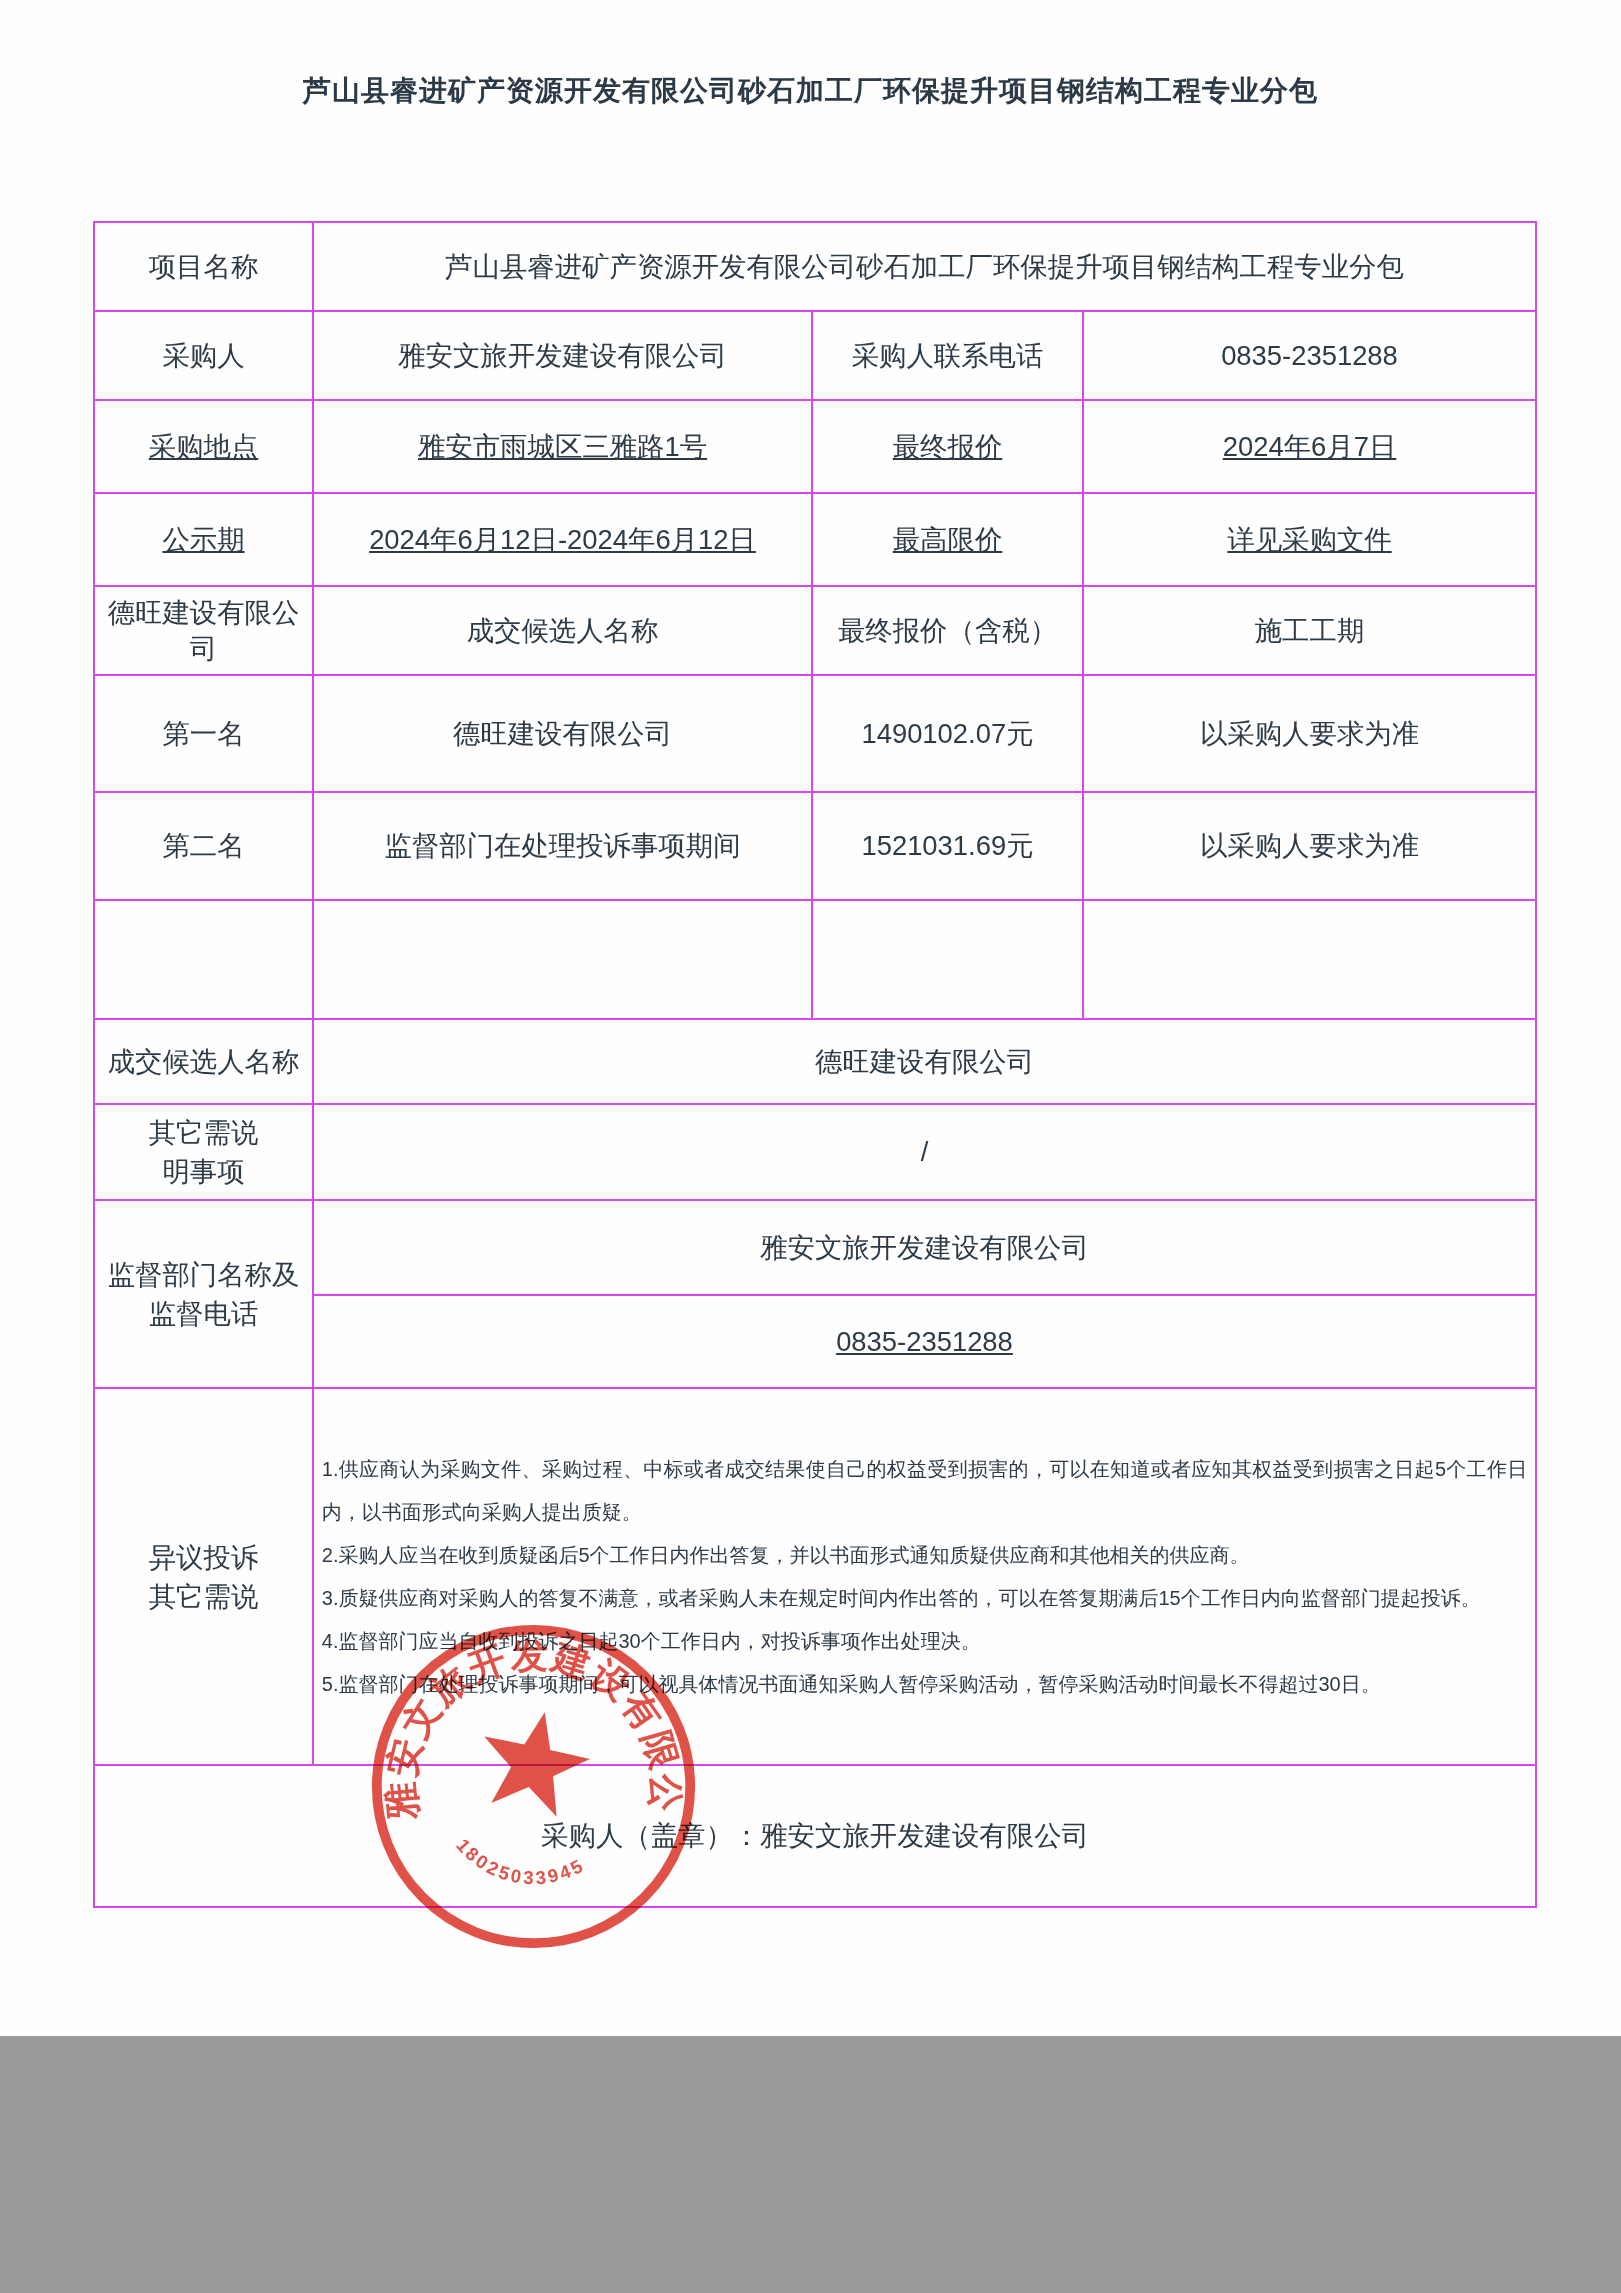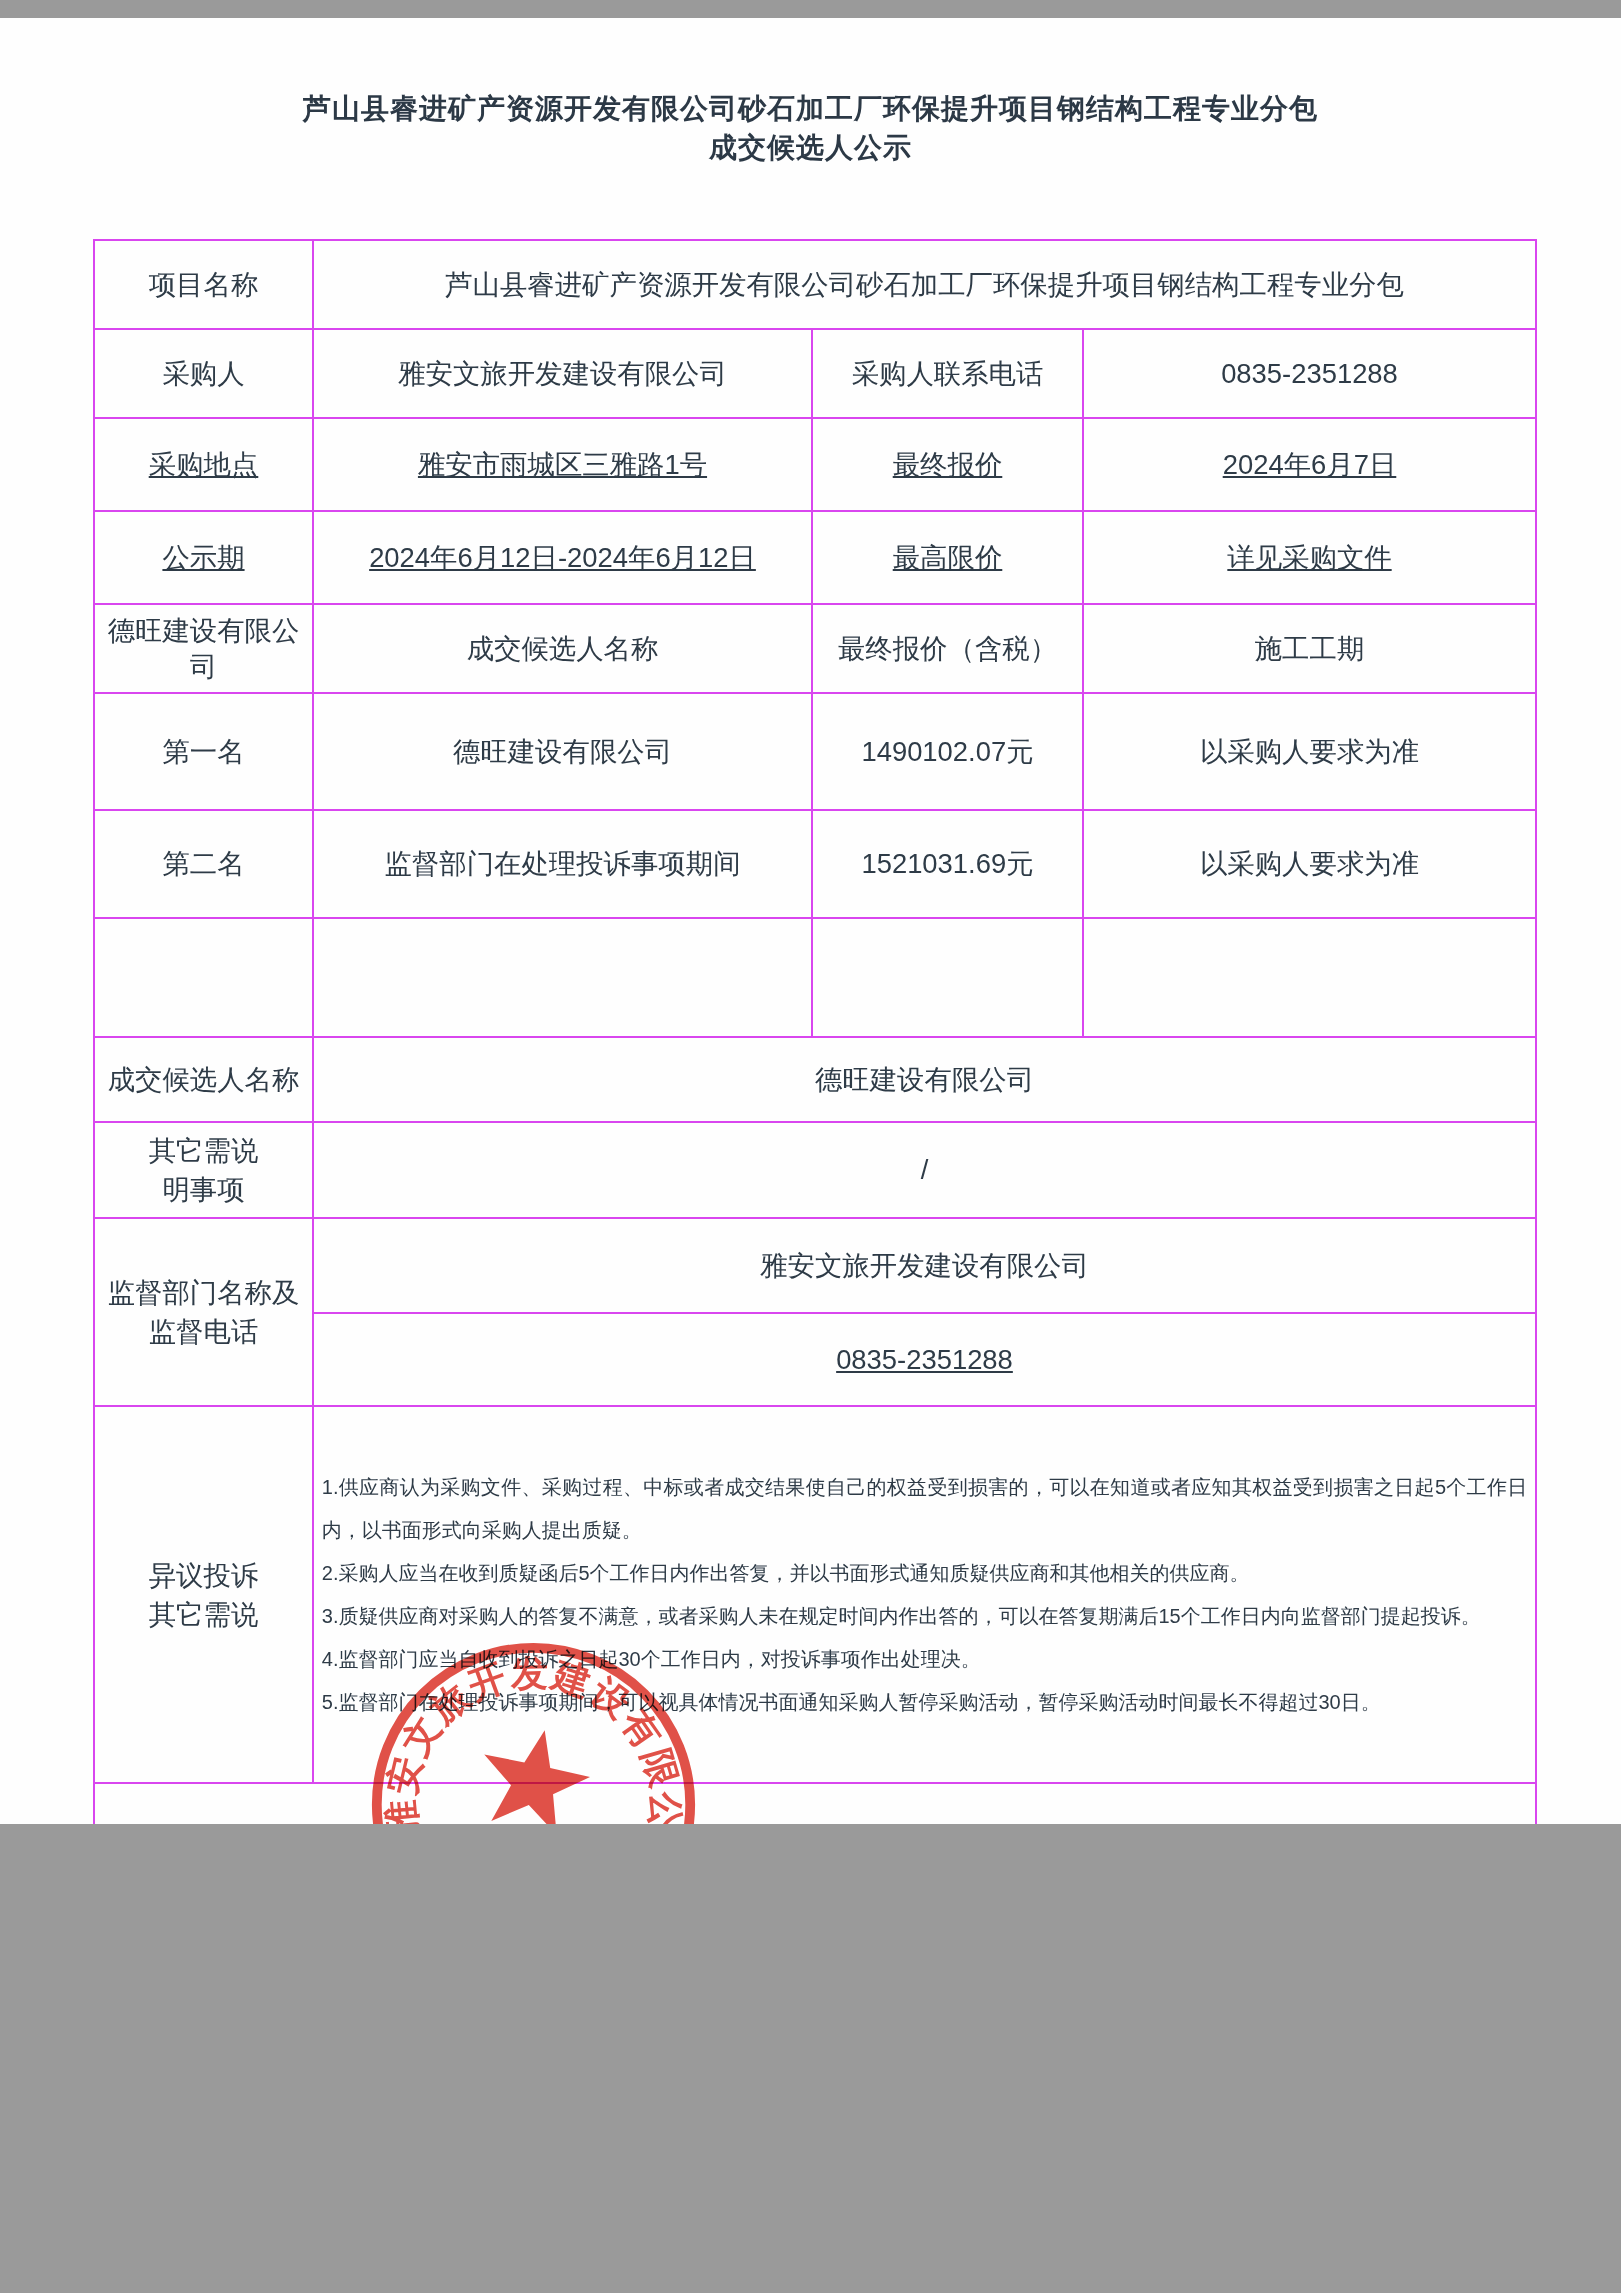--- a/index.html
+++ b/index.html
@@ -1,20 +1,20 @@
 <!DOCTYPE html>
 <html><head>
 <meta charset="utf-8">
 <style>
   html,body{margin:0;padding:0;background:#9a9a9a;}
   .page{
     position:relative;
-    width:1621px;height:1806px;
+    width:1621px;height:2036px;
     background:#fefefe;
-    margin:18px auto;
+    margin:0 auto;
     overflow:hidden;
     font-family:"Liberation Sans","DejaVu Sans",sans-serif;
     color:#2e3b47;
   }
   .doc-title{
     position:absolute;top:71px;left:0;width:100%;
     text-align:center;font-weight:bold;font-size:28px;line-height:39px;
     color:#2c3946;letter-spacing:1px;
   }
   table.notice-table{
@@ -54,21 +54,20 @@
   }
   .seal text{font-family:"Liberation Sans","DejaVu Sans",sans-serif;font-weight:bold;}
 </style>
 </head>
 <body>
 
 <div class="page">
 
   <div class="doc-title">
     <div>芦山县睿进矿产资源开发有限公司砂石加工厂环保提升项目钢结构工程专业分包</div>
-    <div>成交候选人公示</div>
   </div>
 
   <table class="notice-table">
     <colgroup>
       <col style="width:219px">
         <col style="width:499px">
         <col style="width:271px">
         <col style="width:453px">
     </colgroup>
 

